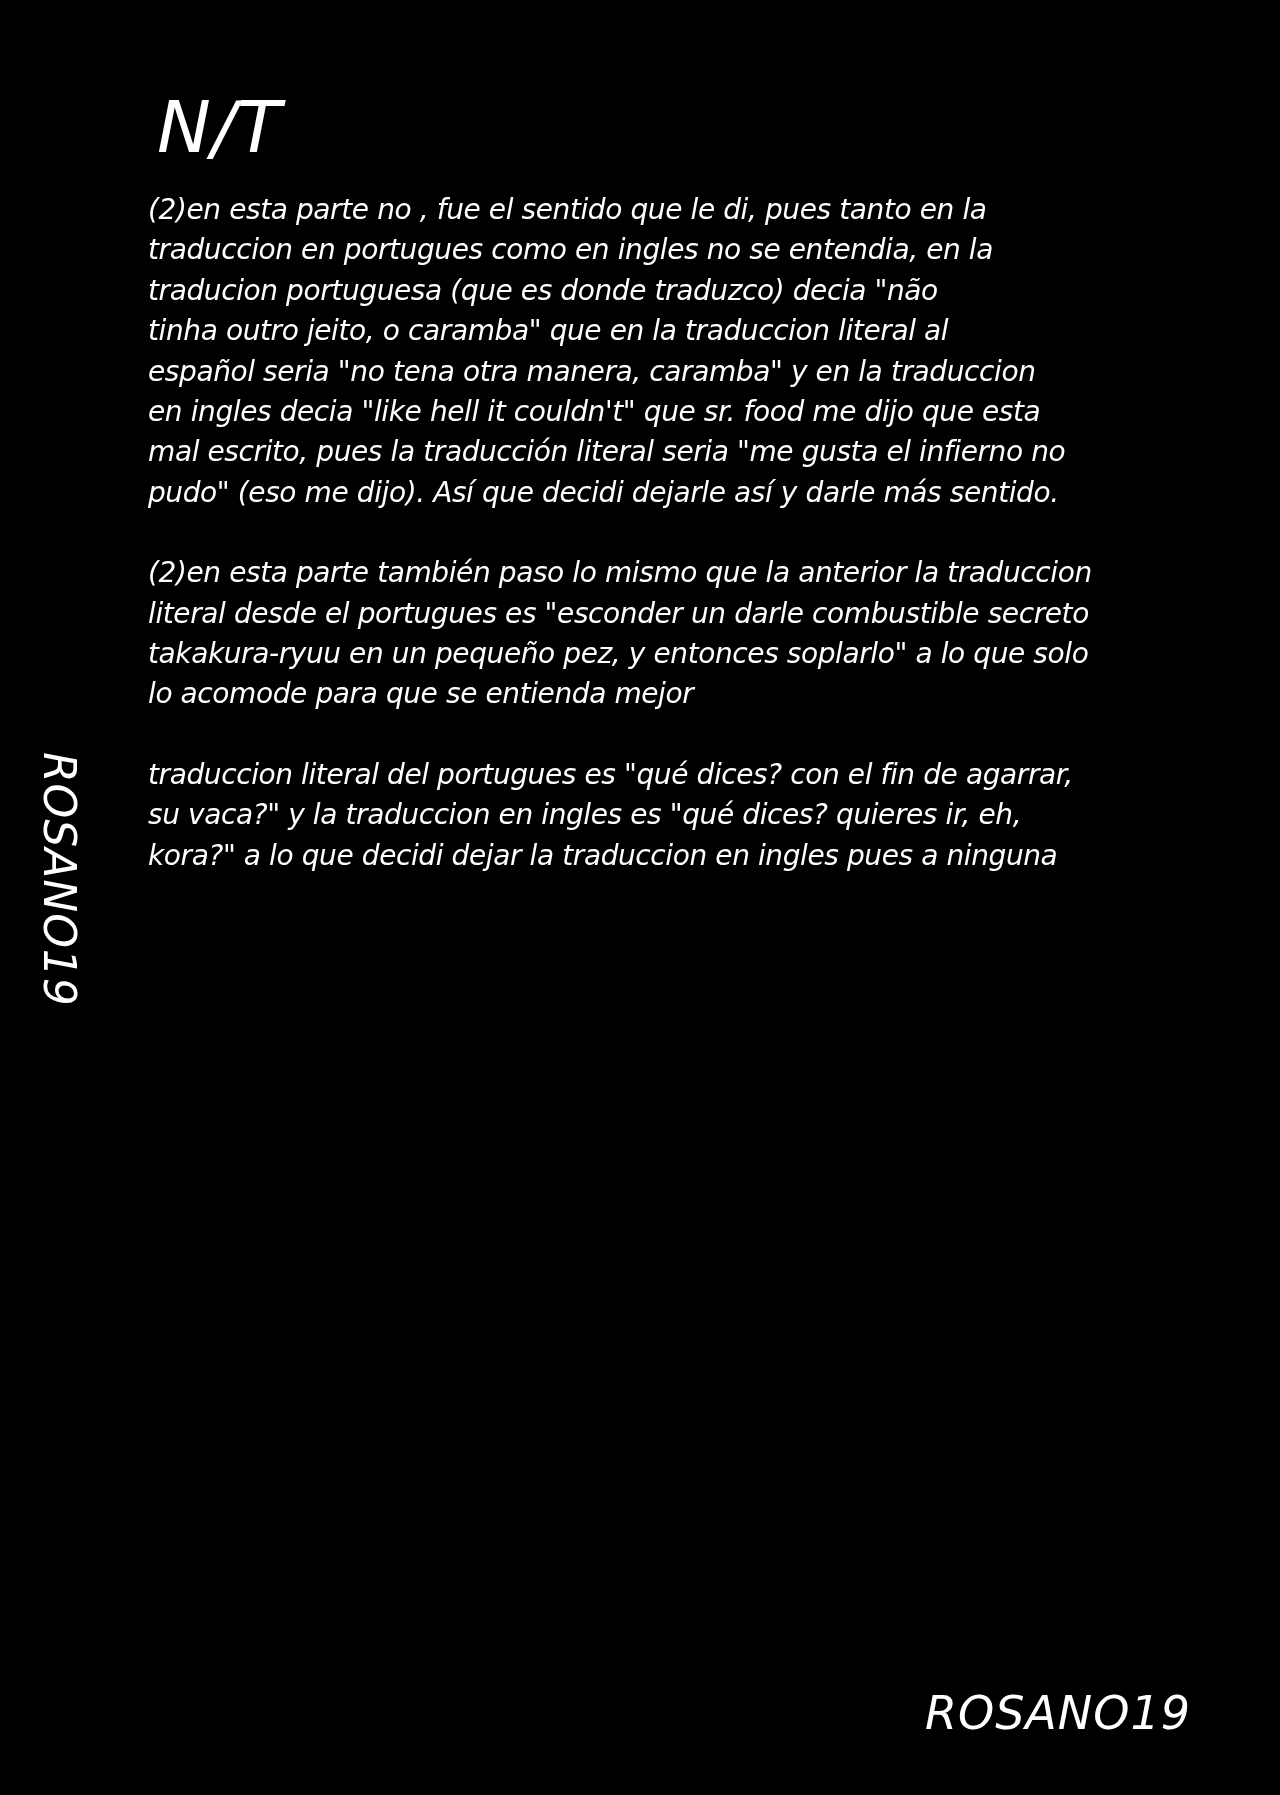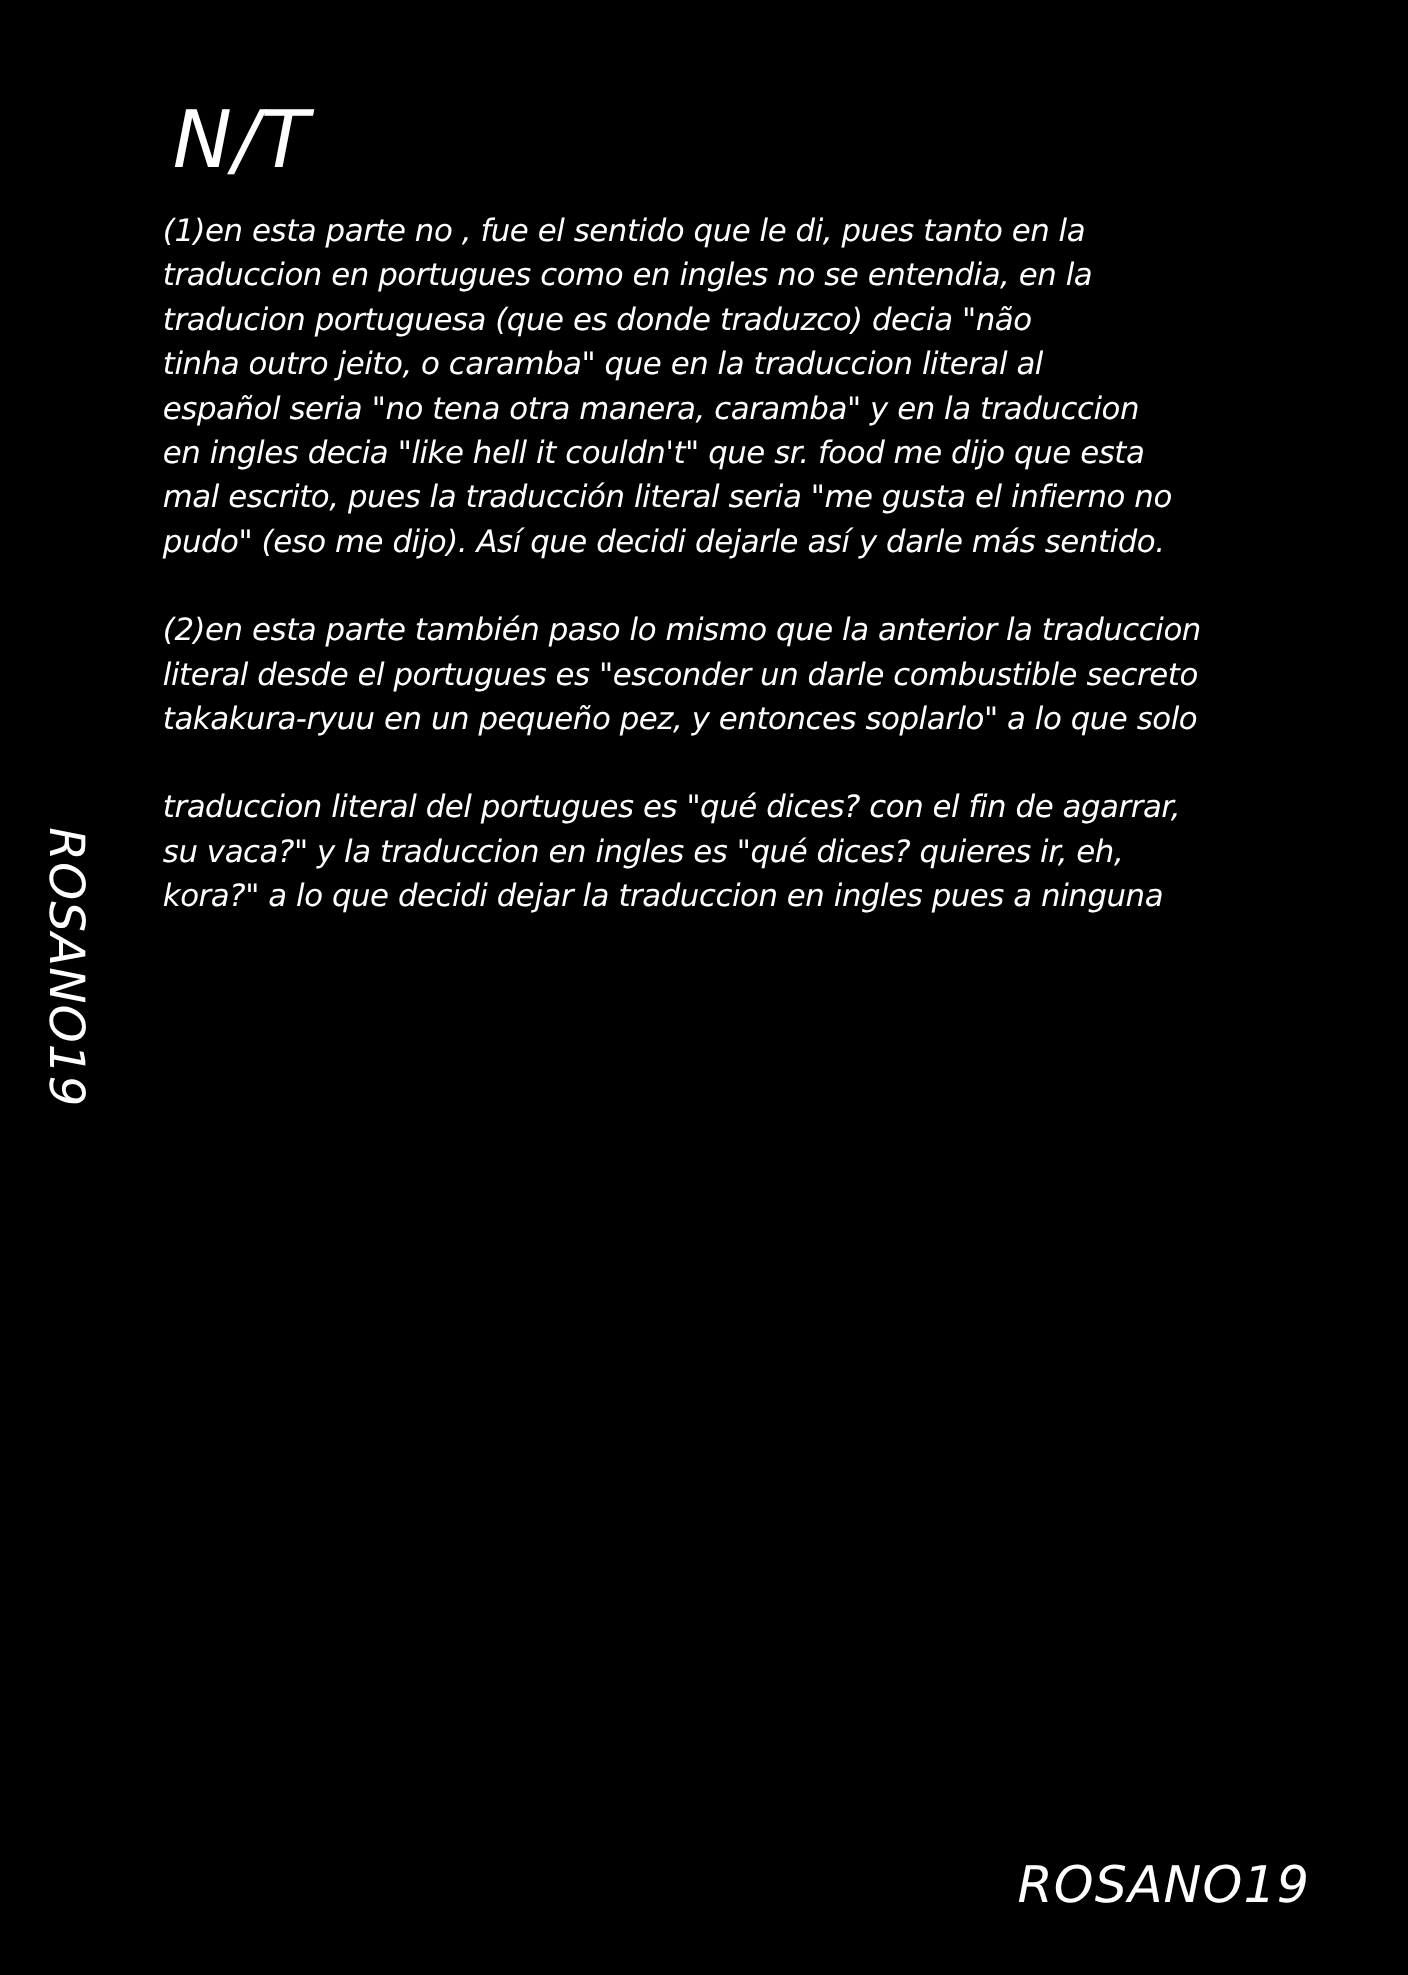--- a/index.html
+++ b/index.html
@@ -77,33 +77,34 @@
       font-family: "DejaVu Sans", sans-serif;
     }
   </style>
 </head>
 <body>
 
 <h1 class="title">N/T</h1>
 
 <div class="notes">
   <p class="note">
-    <span class="note-line">(1)en esta parte no , fue el sentido que le di, pues tanto en la</span>
+    <span class="note-line">(2)en esta parte no , fue el sentido que le di, pues tanto en la</span>
     <span class="note-line">traduccion en portugues como en ingles no se entendia, en la</span>
     <span class="note-line">traducion portuguesa (que es donde traduzco)  decia "não</span>
     <span class="note-line">tinha outro jeito, o caramba" que en la traduccion literal al</span>
     <span class="note-line">español seria "no tena otra manera, caramba" y en la traduccion</span>
     <span class="note-line">en ingles decia "like hell it couldn't" que sr. food me dijo que esta</span>
     <span class="note-line">mal escrito, pues la traducción literal seria "me gusta el infierno no</span>
     <span class="note-line">pudo" (eso me dijo). Así que decidi dejarle así y darle más sentido.</span>
   </p>
   <p class="note">
     <span class="note-line">(2)en esta parte también paso lo mismo que la anterior la traduccion</span>
     <span class="note-line">literal desde el portugues es "esconder un darle combustible secreto</span>
     <span class="note-line">takakura-ryuu en un pequeño pez, y entonces soplarlo" a lo que solo</span>
+    <span class="note-line">lo acomode para que se entienda mejor</span>
   </p>
   <p class="note">
     <span class="note-line">traduccion literal del portugues es "qué dices? con el fin de agarrar,</span>
     <span class="note-line">su vaca?" y la traduccion en ingles es "qué dices? quieres ir, eh,</span>
     <span class="note-line">kora?" a lo que decidi dejar la traduccion en ingles pues a ninguna</span>
   </p>
 </div>
 
 <div class="side-watermark">
   <span>ROSANO19</span>

